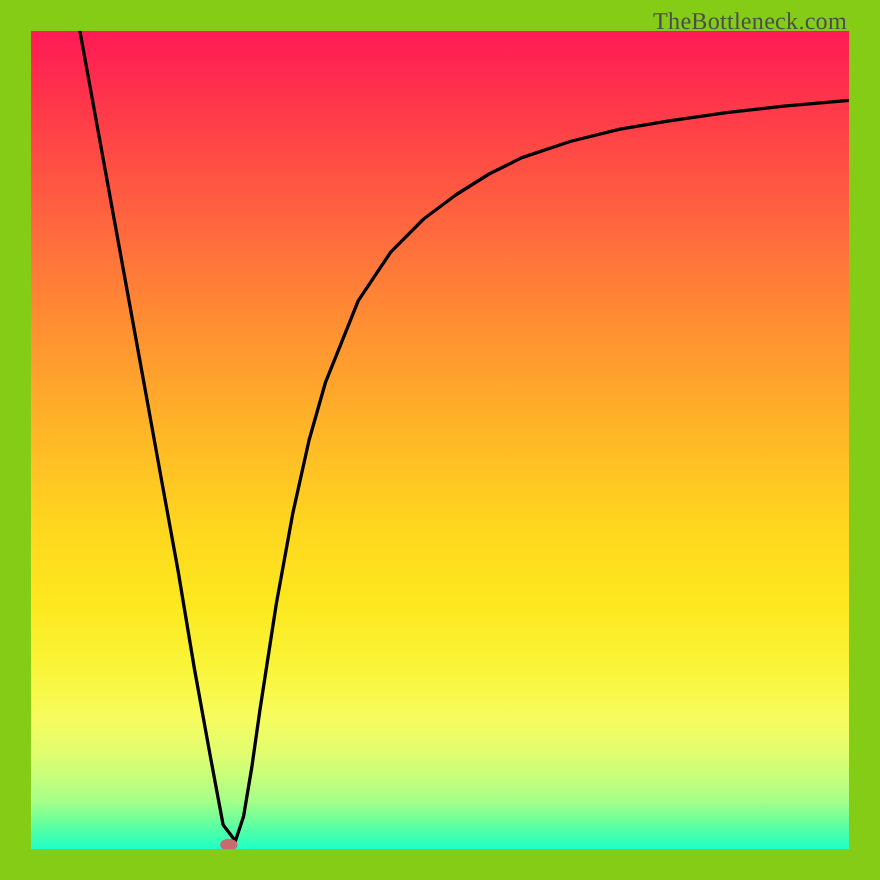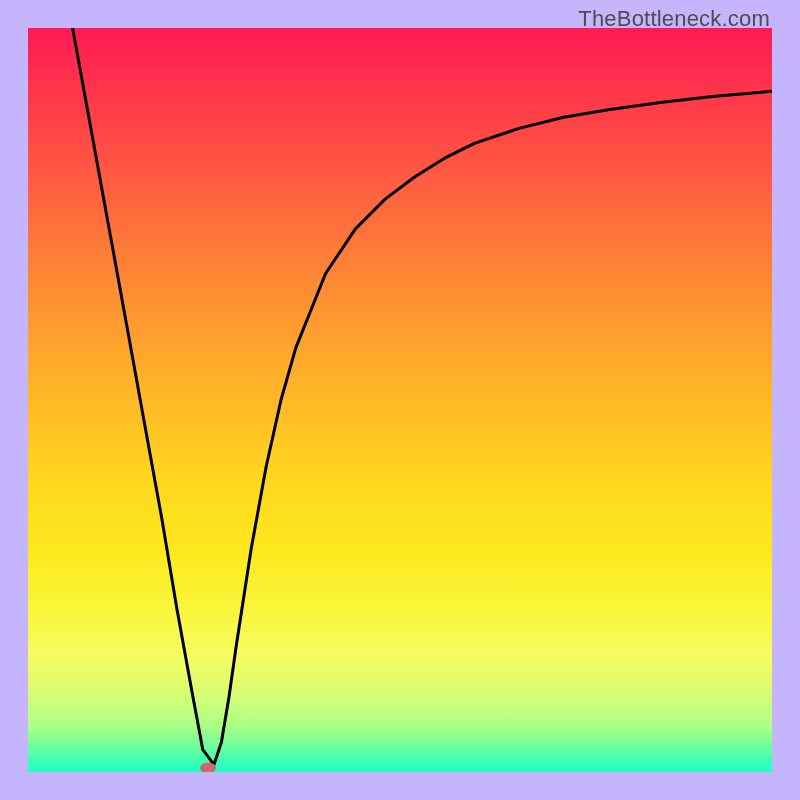--- a/index.html
+++ b/index.html
@@ -10,21 +10,22 @@
     background: #000;
     position: relative;
     font-family: Arial, sans-serif;
   }
   .frame {
     position: absolute;
     top: 0;
     left: 0;
     width: 800px;
     height: 800px;
-    background: #c4b5fd;
+    background: #84cc16;
+    font-family: Liberation Serif, serif;
   }
   .plot-area {
     position: absolute;
     top: 28px;
     left: 28px;
     width: 744px;
     height: 744px;
     overflow: hidden;
   }
   .gradient-bg {

